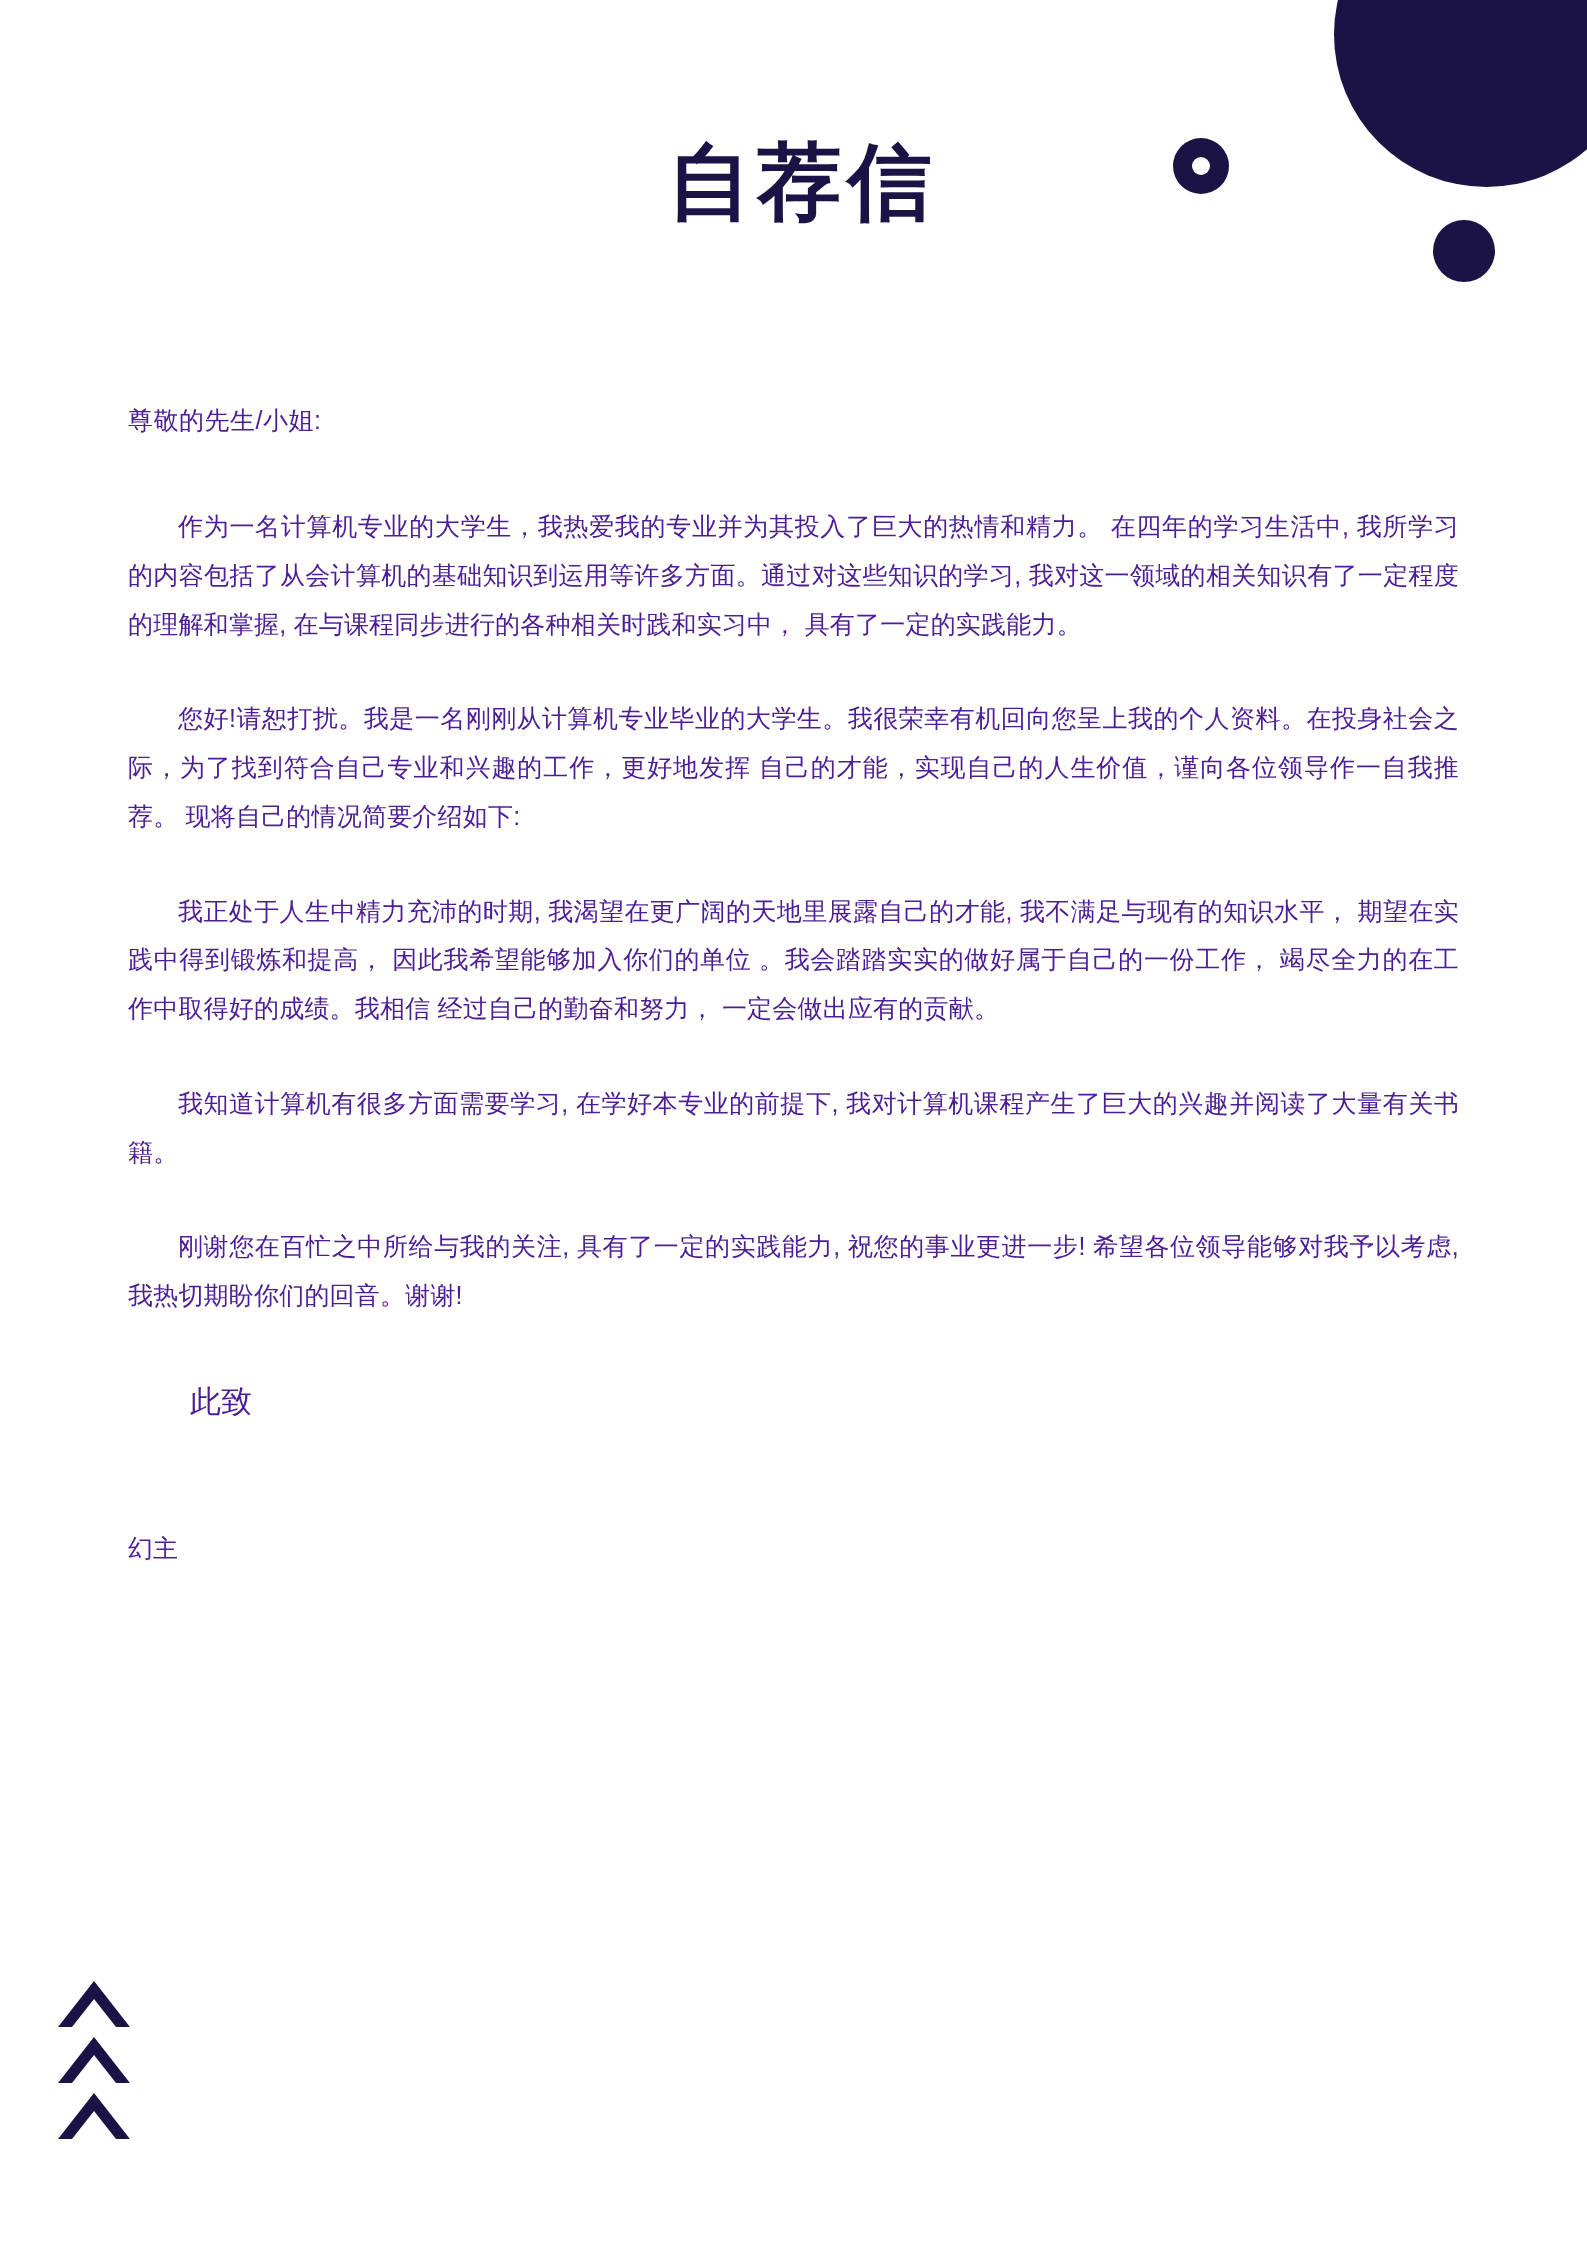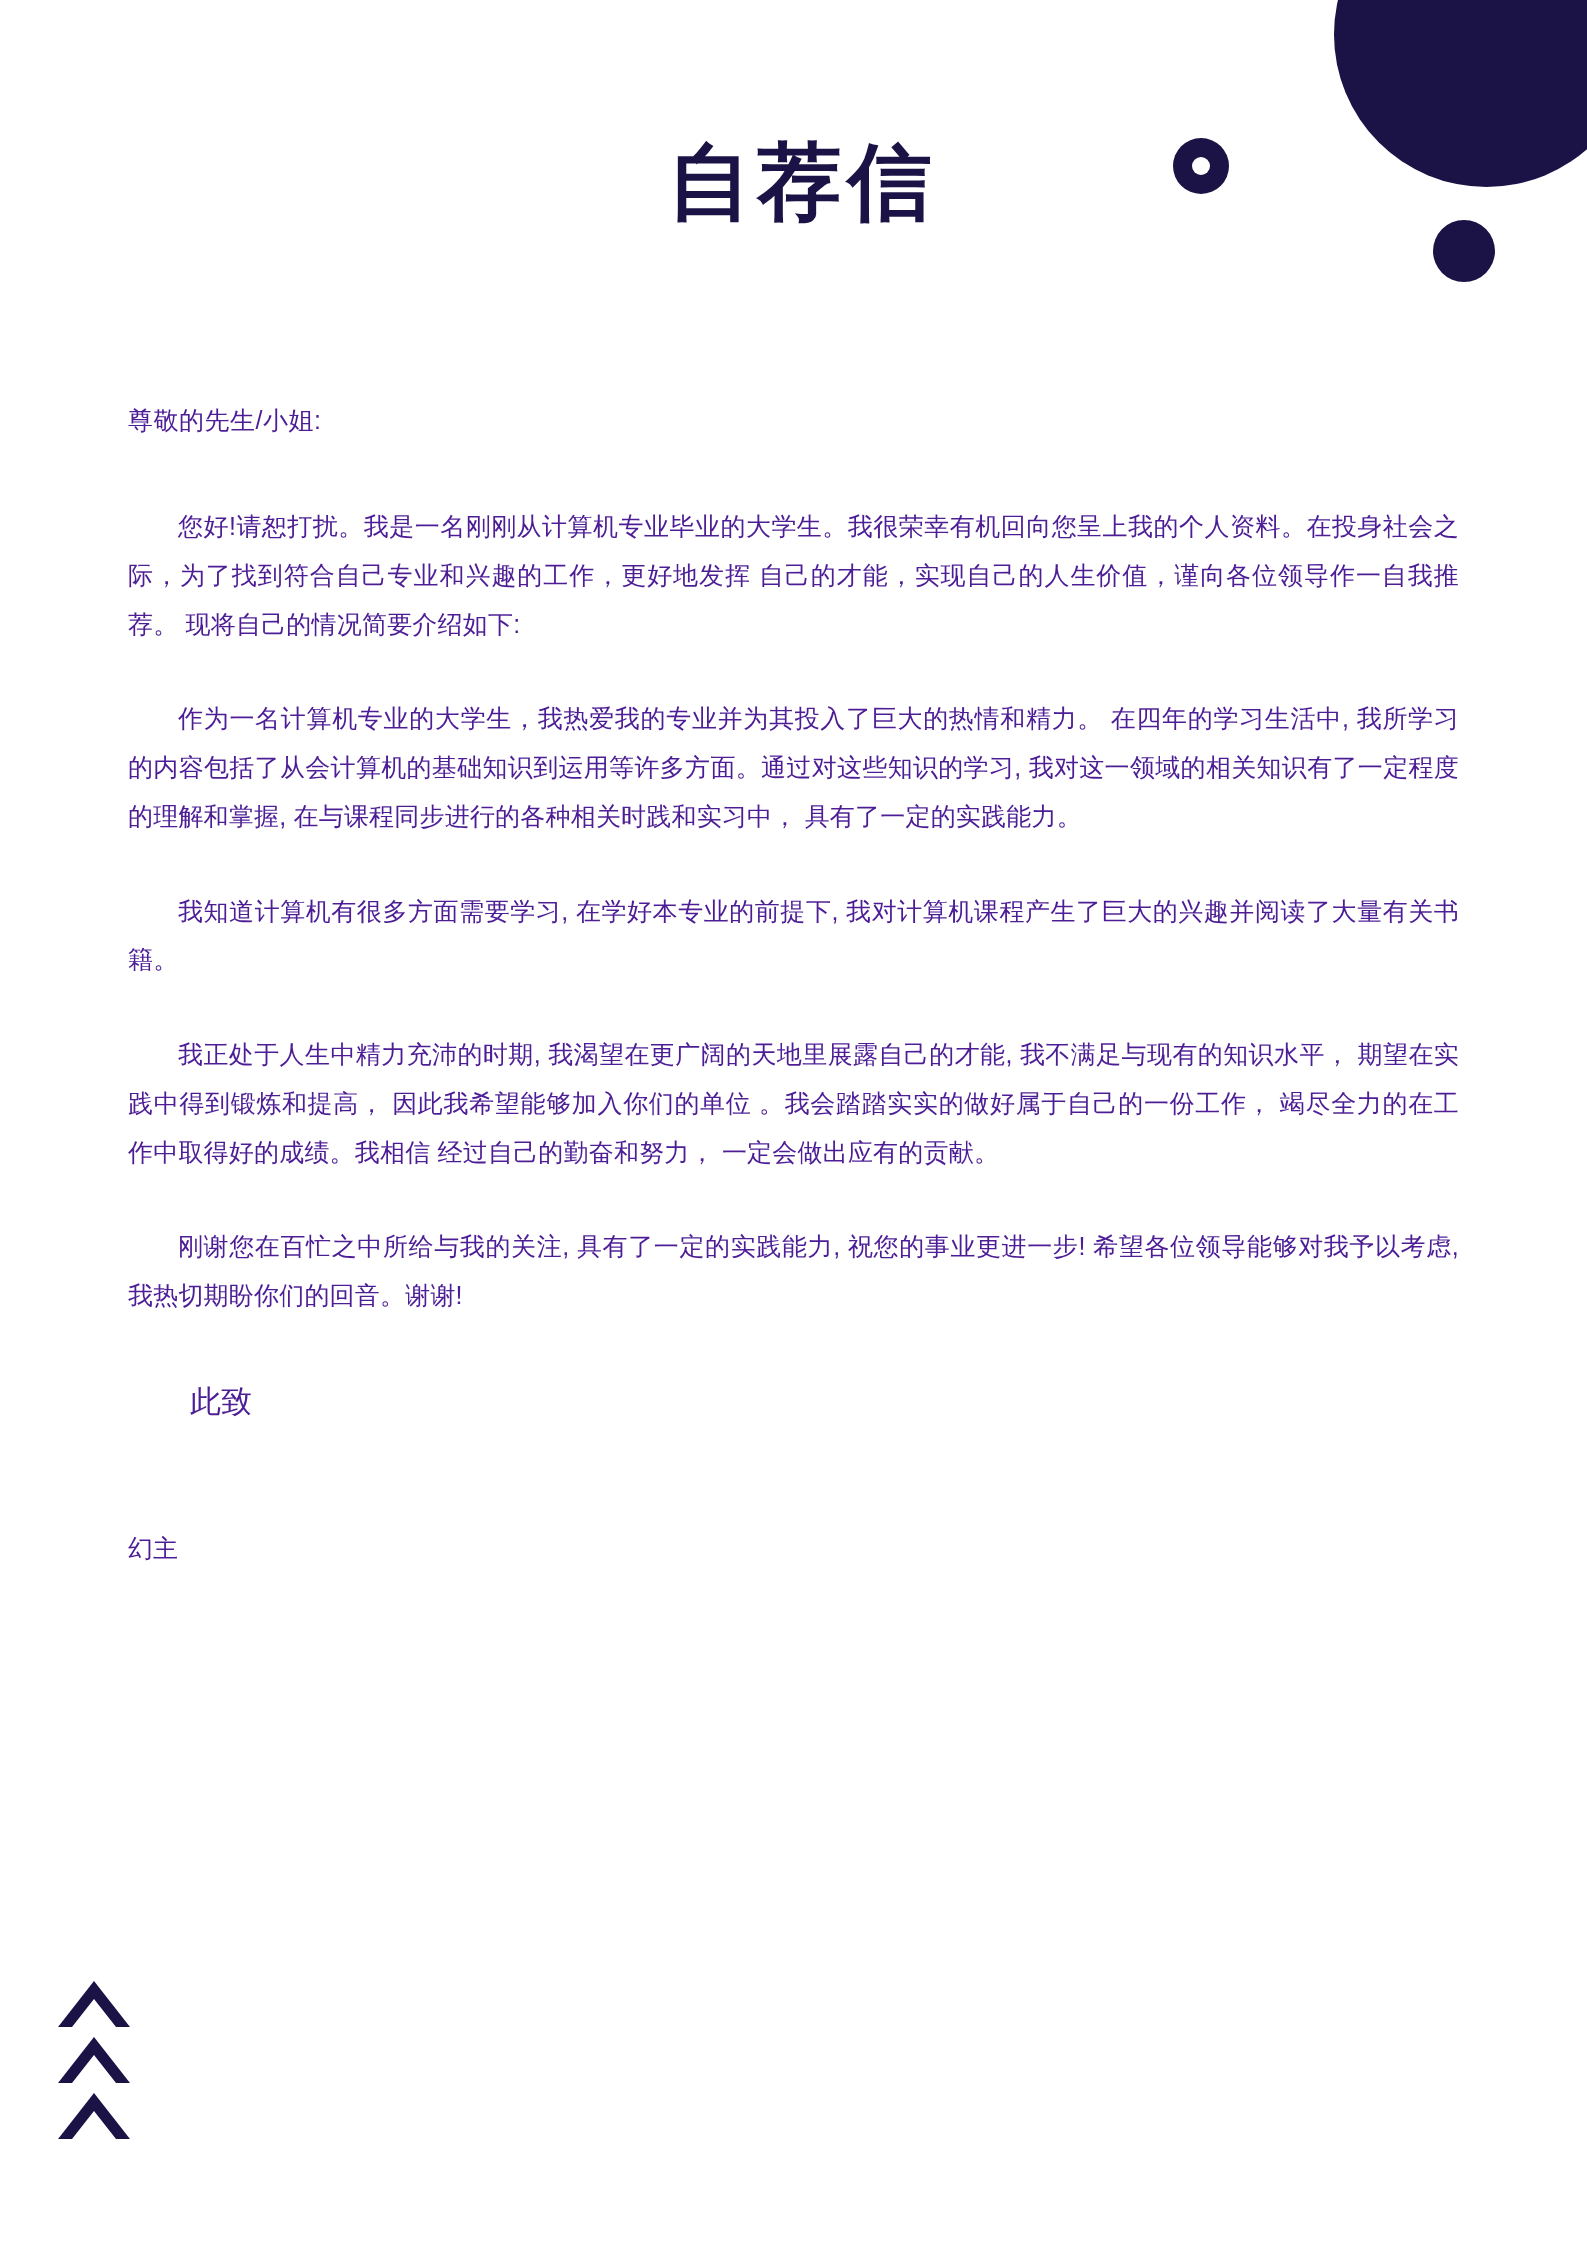--- a/index.html
+++ b/index.html
@@ -147,24 +147,24 @@
 
   <div class="deco-circle-large"></div>
   <div class="deco-ring"></div>
   <div class="deco-circle-small"></div>
 
   <div class="title">自荐信</div>
 
   <div class="letter">
     <div class="salutation">尊敬的先生/小姐:</div>
 
+    <p class="para">作为一名计算机专业的大学生，我热爱我的专业并为其投入了巨大的热情和精力。 在四年的学习生活中, 我所学习的内容包括了从会计算机的基础知识到运用等许多方面。通过对这些知识的学习, 我对这一领域的相关知识有了一定程度的理解和掌握, 在与课程同步进行的各种相关时践和实习中， 具有了一定的实践能力。</p>
     <p class="para">您好!请恕打扰。我是一名刚刚从计算机专业毕业的大学生。我很荣幸有机回向您呈上我的个人资料。在投身社会之际，为了找到符合自己专业和兴趣的工作，更好地发挥 自己的才能，实现自己的人生价值，谨向各位领导作一自我推荐。 现将自己的情况简要介绍如下:</p>
-    <p class="para">作为一名计算机专业的大学生，我热爱我的专业并为其投入了巨大的热情和精力。 在四年的学习生活中, 我所学习的内容包括了从会计算机的基础知识到运用等许多方面。通过对这些知识的学习, 我对这一领域的相关知识有了一定程度的理解和掌握, 在与课程同步进行的各种相关时践和实习中， 具有了一定的实践能力。</p>
+    <p class="para">我正处于人生中精力充沛的时期, 我渴望在更广阔的天地里展露自己的才能, 我不满足与现有的知识水平， 期望在实践中得到锻炼和提高， 因此我希望能够加入你们的单位 。我会踏踏实实的做好属于自己的一份工作， 竭尽全力的在工作中取得好的成绩。我相信 经过自己的勤奋和努力， 一定会做出应有的贡献。</p>
     <p class="para">我知道计算机有很多方面需要学习, 在学好本专业的前提下, 我对计算机课程产生了巨大的兴趣并阅读了大量有关书籍。</p>
-    <p class="para">我正处于人生中精力充沛的时期, 我渴望在更广阔的天地里展露自己的才能, 我不满足与现有的知识水平， 期望在实践中得到锻炼和提高， 因此我希望能够加入你们的单位 。我会踏踏实实的做好属于自己的一份工作， 竭尽全力的在工作中取得好的成绩。我相信 经过自己的勤奋和努力， 一定会做出应有的贡献。</p>
     <p class="para">刚谢您在百忙之中所给与我的关注, 具有了一定的实践能力, 祝您的事业更进一步! 希望各位领导能够对我予以考虑, 我热切期盼你们的回音。谢谢!</p>
 
     <div class="closing">
       <span class="indent">此致</span>
     </div>
 
     <div class="signature">
       <div>幻主</div>
     </div>
   </div>

